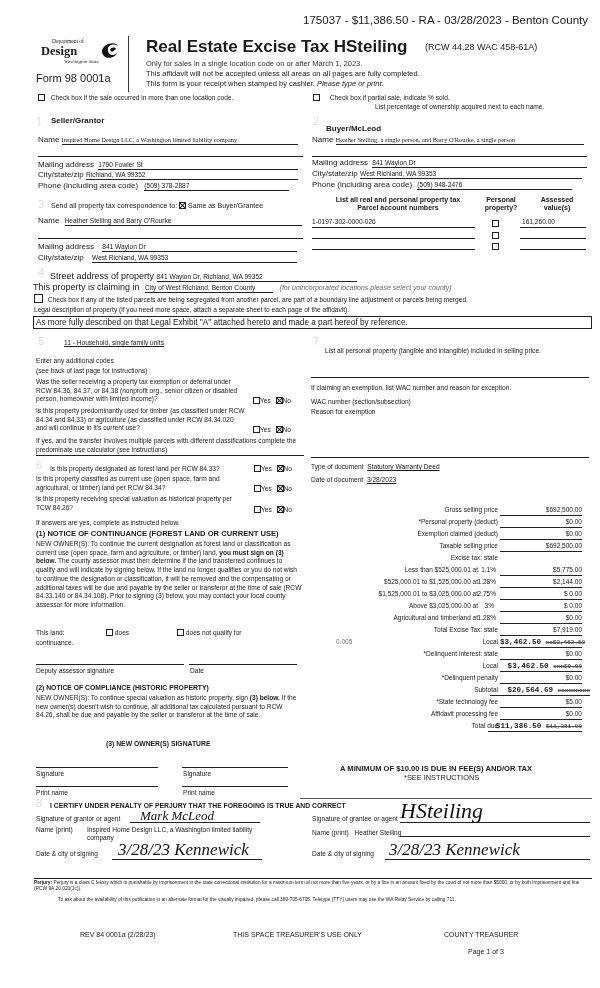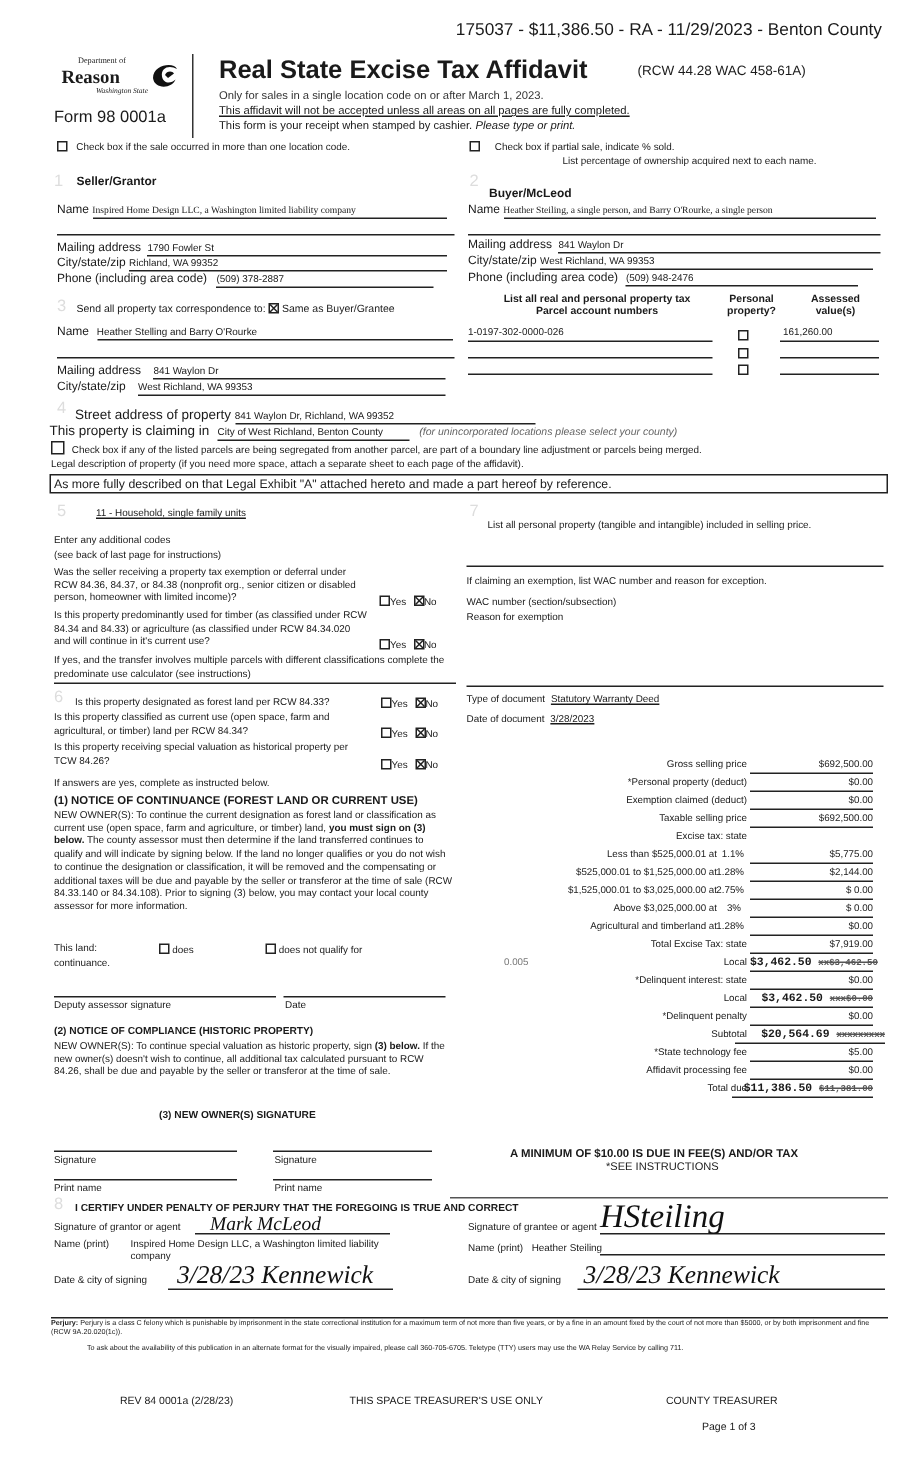--- a/index.html
+++ b/index.html
@@ -18,37 +18,37 @@
   .rrow { position: absolute; left: 310px; width: 280px; height: 11.5px; font-size: 6.5px; }
   .rrow .lbl { position: absolute; right: 92px; top: 1px; text-align: right; white-space: nowrap; }
   .rrow .val { position: absolute; right: 8px; width: 82px; top: 1px; text-align: right; border-bottom: 1px solid #222; white-space: nowrap; height: 10px; }
   .rrow .val.big { font-family: "Liberation Mono", monospace; font-weight: bold; font-size: 7.6px; }
   .sig { font-family: "Liberation Serif", serif; font-style: italic; color: #111; }
   .strike { color: #555; text-decoration: line-through; font-size: 6px; }
 </style>
 </head>
 <body>
 
-<div class="abs" style="right:12px; top:14px; font-size:11.5px;">175037 - $11,386.50 - RA - 11/29/2023 - Benton County</div>
+<div class="abs" style="right:12px; top:14px; font-size:11.5px;">175037 - $11,386.50 - RA - 03/28/2023 - Benton County</div>
 
 <div class="abs" style="left:36px; top:38px; width:86px; height:32px;">
   <div class="abs serif" style="left:16px; top:0; font-size:5.5px;">Department of</div>
-  <div class="abs serif bold" style="left:5px; top:6px; font-size:12.5px;">Reason</div>
+  <div class="abs serif bold" style="left:5px; top:6px; font-size:12.5px;">Design</div>
   <div class="abs serif" style="left:28px; top:21px; font-size:5px; font-style:italic;">Washington State</div>
   <svg class="abs" style="left:62px; top:2px;" width="22" height="20" viewBox="0 0 22 20">
     <path d="M4 12 C4 3, 18 1, 20 6 C15 3, 9 5, 10 11 C11 16, 16 16, 19 13 C17 19, 5 20, 4 12 Z" fill="#111"></path>
     <path d="M12 10 C13 7, 17 7, 18 9 L14 12 Z" fill="#111"></path>
   </svg>
 </div>
 <div class="abs" style="left:36px; top:72px; font-size:11px;">Form 98 0001a</div>
 <div class="abs" style="left:128px; top:36px; width:1px; height:56px; background:#333;"></div>
-<div class="abs bold" style="left:146px; top:37px; font-size:17px;">Real State Excise Tax Affidavit</div>
+<div class="abs bold" style="left:146px; top:37px; font-size:17px;">Real Estate Excise Tax HSteiling</div>
 <div class="abs" style="left:425px; top:42px; font-size:9px;">(RCW 44.28 WAC 458-61A)</div>
 <div class="abs" style="left:146px; top:59px; font-size:7.5px; color:#333;">Only for sales in a single location code on or after March 1, 2023.</div>
-<div class="abs" style="left:146px; top:69px; font-size:7.5px;text-decoration:underline;">This affidavit will not be accepted unless all areas on all pages are fully completed.</div>
+<div class="abs" style="left:146px; top:69px; font-size:7.5px;">This affidavit will not be accepted unless all areas on all pages are fully completed.</div>
 <div class="abs" style="left:146px; top:79px; font-size:7.5px;">
   <span>This form is your receipt when stamped by cashier.</span>
   <i>Please type or print.</i>
 </div>
 
 <div class="abs" style="left:38px; top:94px; font-size:6.6px;">
   <span class="cb"></span>
   <span style="margin-left:4px;">Check box if the sale occurred in more than one location code.</span>
 </div>
 <div class="abs" style="left:313px; top:94px; font-size:6.6px;">

